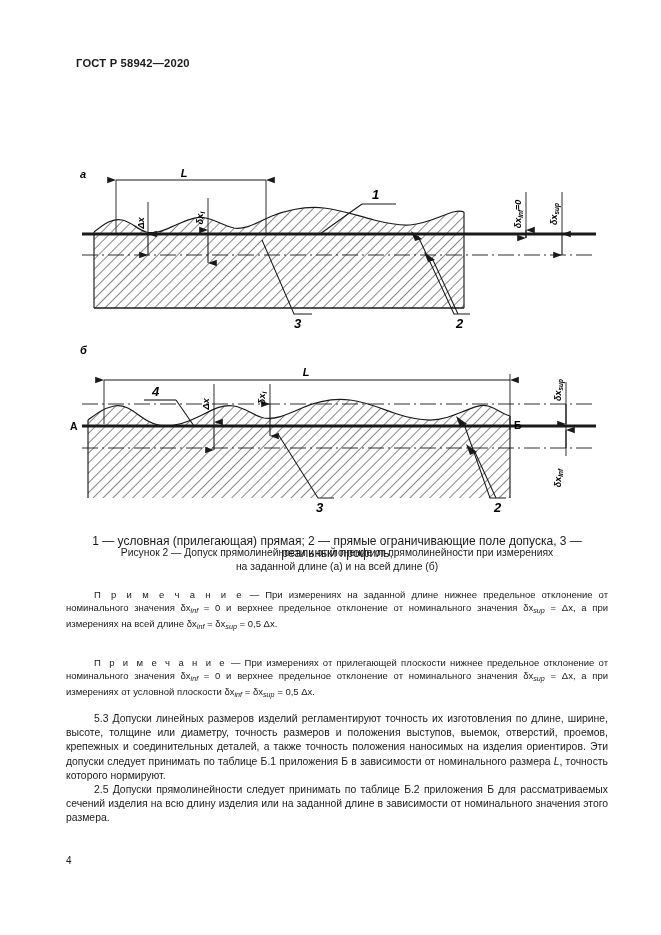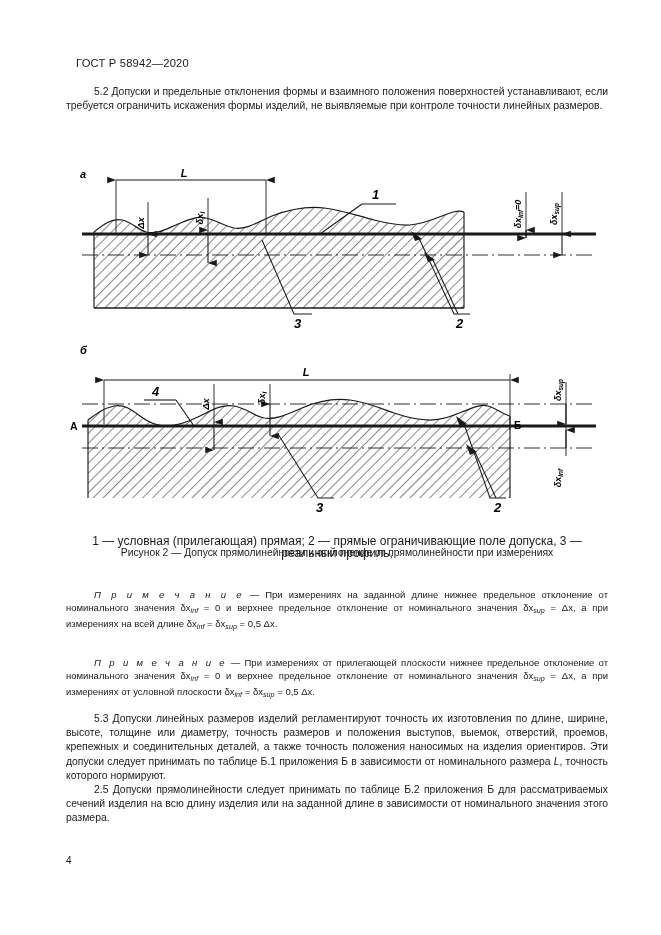--- a/index.html
+++ b/index.html
@@ -20,21 +20,21 @@
     left: 0; top: 0;
     width: 661px;
     height: 935px;
     background: #fff;
   }
   .header {
     position: absolute;
     left: 66px;
     top: 57px;
     font-size: 11.2px;
-    font-weight: normal;
+    font-weight: bold;
     letter-spacing: 0.2px;
     padding-left: 10px;
   }
   .content {
     position: absolute;
     left: 66px;
     top: 85px;
     width: 542px;
   }
   p.body {
@@ -48,21 +48,20 @@
   }
   .note {
     margin: 0;
     font-size: 9.5px;
     line-height: 13.2px;
     text-align: justify;
     text-indent: 28px;
   }
   .note .sp {
     letter-spacing: 2.1px;
-    font-style: italic;
   }
   .gap-m { height: 11px; }
   i, .it { font-style: italic; }
   sub {
     font-size: 7.2px;
     font-style: italic;
     vertical-align: -0.28em;
   }
   .legend {
     position: absolute;
@@ -99,21 +98,20 @@
   text { font-family: "Liberation Sans", sans-serif; }
 </style>
 </head>
 <body>
 
 <div class="page">
 
   <div class="header">ГОСТ Р 58942—2020</div>
 
   <div class="content">
-    <p class="body">5.2 Допуски и предельные отклонения формы и взаимного положения поверхностей устанавливают, если требуется ограничить искажения формы изделий, не выявляемые при контроле точности линейных размеров.</p>
   </div>
 
   <div class="figure">
     <svg width="542" height="345" viewBox="0 0 542 345">
       <defs>
         <pattern id="hatch" width="7" height="7" patternUnits="userSpaceOnUse" patternTransform="rotate(45)">
           <line x1="0" y1="0" x2="0" y2="7" stroke="#1a1a1a" stroke-width="1.05"></line>
         </pattern>
         <marker id="arrL" markerWidth="9" markerHeight="7" refX="8" refY="3.5" orient="auto">
           <path d="M8,3.5 L0,0.6 L0,6.4 z" fill="#1a1a1a"></path>
@@ -260,20 +258,21 @@
       </g>
     </svg>
   </div>
 
   <div class="legend">
     <div>1 — условная (прилегающая) прямая; 2 — прямые  ограничивающие поле допуска, 3 — реальный профиль,</div>
   </div>
 
   <div class="caption">
     <div>Рисунок 2 — Допуск прямолинейности и отклонение от прямолинейности при измерениях</div>
+    <div>на заданной длине (а) и на всей длине (б)</div>
   </div>
 
   <div class="content" style="top:588px;">
 
     <p class="note"><span class="sp">П р и м е ч а н и е</span> <span>— При измерениях на заданной длине нижнее предельное отклонение от номинального значения δx</span><sub>inf</sub><span> = 0 и верхнее предельное отклонение от номинального значения δx</span><sub>sup</sub><span> = Δx, а при измерениях на всей длине δx</span><sub>inf</sub><span> = δx</span><sub>sup</sub><span> = 0,5 Δx.</span></p>
 
     <div class="gap-m"></div>
 
 
     <div class="gap-m"></div>

